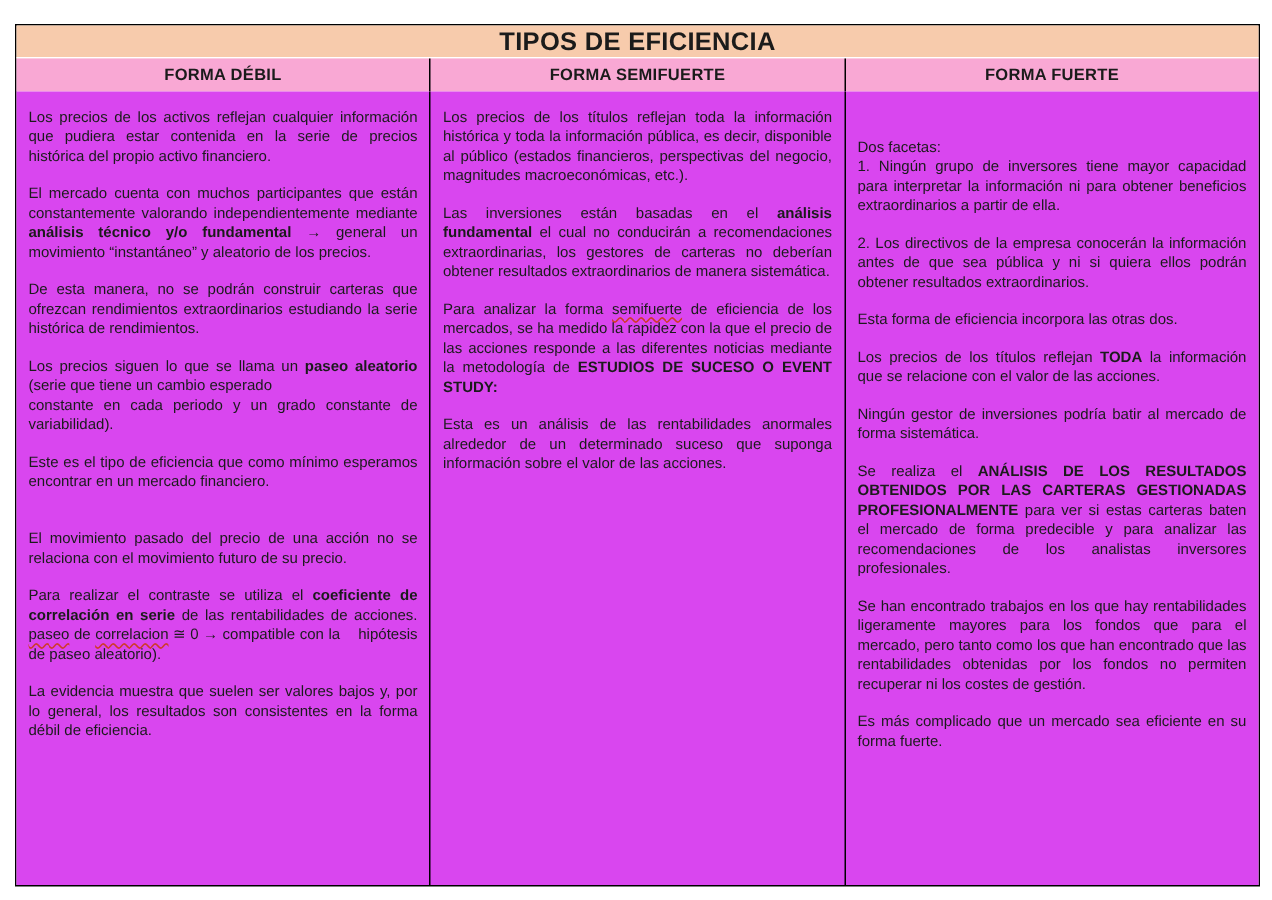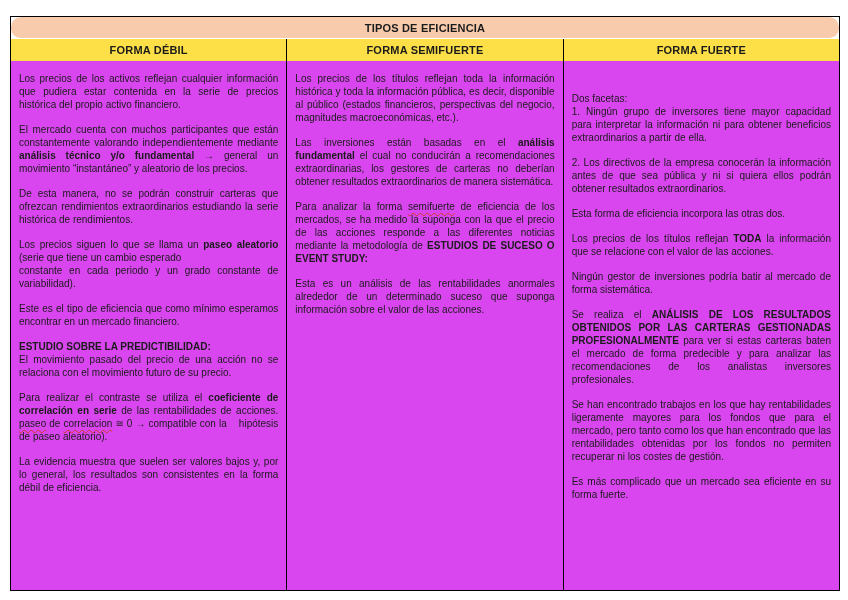--- a/index.html
+++ b/index.html
@@ -16,26 +16,26 @@
     display: flex;
     flex-direction: column;
     background: #fff;
   }
 
   .row-title {
     flex: 0 0 22px;
     background: #F7CBAC;
     border-bottom: 1.6px solid #ffffff;
     display: flex; align-items: center; justify-content: center;
-    font-weight: bold; font-size: 11px; letter-spacing: 0.2px; border-radius: 10px;
+    font-weight: bold; font-size: 17px; letter-spacing: 0.2px;
   }
 
   .row-headers {
     flex: 0 0 22px;
-    background: #fde047;
+    background: #f9a8d4;
     display: flex;
     text-align: center;
   }
   .row-headers .hcell {
     flex: 1 1 0;
     display: flex; align-items: center; justify-content: center;
     font-weight: bold; font-size: 11px; letter-spacing: 0.2px;
     border-right: 1.4px solid #000;
   }
   .row-headers .hcell:last-child { border-right: none; }
@@ -82,28 +82,28 @@
       </div>
     </div>
 
     <div class="row-body">
       <div class="bcell">
           <p><span>Los precios de los activos reflejan cualquier información que pudiera estar contenida en la serie de precios histórica del propio activo financiero.</span></p>
           <p><span>El mercado cuenta con muchos participantes que están constantemente valorando independientemente mediante </span><span class="b">análisis técnico y/o fundamental</span><span> → general un movimiento “instantáneo” y aleatorio de los precios.</span></p>
           <p><span>De esta manera, no se podrán construir carteras que ofrezcan rendimientos extraordinarios estudiando la serie histórica de rendimientos.</span></p>
           <p><span>Los precios siguen lo que se llama un </span><span class="b">paseo aleatorio</span><span> (serie que tiene un cambio esperado</span><br><span>constante en cada periodo y un grado constante de variabilidad).</span></p>
           <p><span>Este es el tipo de eficiencia que como mínimo esperamos encontrar en un mercado financiero.</span></p>
-          <p><span class="b">ESTUDIO SOBRE LA PREDICTIBILIDAD:</span><br><span>El movimiento pasado del precio de una acción no se relaciona con el movimiento futuro de su precio.</span></p>
+          <p><br><span>El movimiento pasado del precio de una acción no se relaciona con el movimiento futuro de su precio.</span></p>
           <p><span>Para realizar el contraste se utiliza el </span><span class="b">coeficiente de correlación en serie</span><span> de las rentabilidades de acciones. </span><span class="sq">paseo</span><span> de </span><span class="sq">correlacion</span><span> ≅ 0 → compatible con la&nbsp;&nbsp;&nbsp;&nbsp;hipótesis de paseo aleatorio).</span></p>
           <p><span>La evidencia muestra que suelen ser valores bajos y, por lo general, los resultados son consistentes en la forma débil de eficiencia.</span></p>
         </div>
       <div class="bcell">
           <p><span>Los precios de los títulos reflejan toda la información histórica y toda la información pública, es decir, disponible al público (estados financieros, perspectivas del negocio, magnitudes macroeconómicas, etc.).</span></p>
           <p><span>Las inversiones están basadas en el </span><span class="b">análisis fundamental</span><span> el cual no conducirán a recomendaciones extraordinarias, los gestores de carteras no deberían obtener resultados extraordinarios de manera sistemática.</span></p>
-          <p><span>Para analizar la forma </span><span class="sq">semifuerte</span><span> de eficiencia de los mercados, se ha medido la suponga con la que el precio de las acciones responde a las diferentes noticias mediante la metodología de </span><span class="b">ESTUDIOS DE SUCESO O EVENT STUDY:</span></p>
+          <p><span>Para analizar la forma </span><span class="sq">semifuerte</span><span> de eficiencia de los mercados, se ha medido la rapidez con la que el precio de las acciones responde a las diferentes noticias mediante la metodología de </span><span class="b">ESTUDIOS DE SUCESO O EVENT STUDY:</span></p>
           <p><span>Esta es un análisis de las rentabilidades anormales alrededor de un determinado suceso que suponga información sobre el valor de las acciones.</span></p>
         </div>
       <div class="bcell">
           <p><span>Dos facetas:</span><br><span>1. Ningún grupo de inversores tiene mayor capacidad para interpretar la información ni para obtener beneficios extraordinarios a partir de ella.</span></p>
           <p><span>2. Los directivos de la empresa conocerán la información antes de que sea pública y ni si quiera ellos podrán obtener resultados extraordinarios.</span></p>
           <p><span>Esta forma de eficiencia incorpora las otras dos.</span></p>
           <p><span>Los precios de los títulos reflejan </span><span class="b">TODA</span><span> la información que se relacione con el valor de las acciones.</span></p>
           <p><span>Ningún gestor de inversiones podría batir al mercado de forma sistemática.</span></p>
           <p><span>Se realiza el </span><span class="b">ANÁLISIS DE LOS RESULTADOS OBTENIDOS POR LAS CARTERAS GESTIONADAS PROFESIONALMENTE</span><span> para ver si estas carteras baten el mercado de forma predecible y para analizar las recomendaciones de los analistas inversores profesionales.</span></p>
           <p><span>Se han encontrado trabajos en los que hay rentabilidades ligeramente mayores para los fondos que para el mercado, pero tanto como los que han encontrado que las rentabilidades obtenidas por los fondos no permiten recuperar ni los costes de gestión.</span></p>

